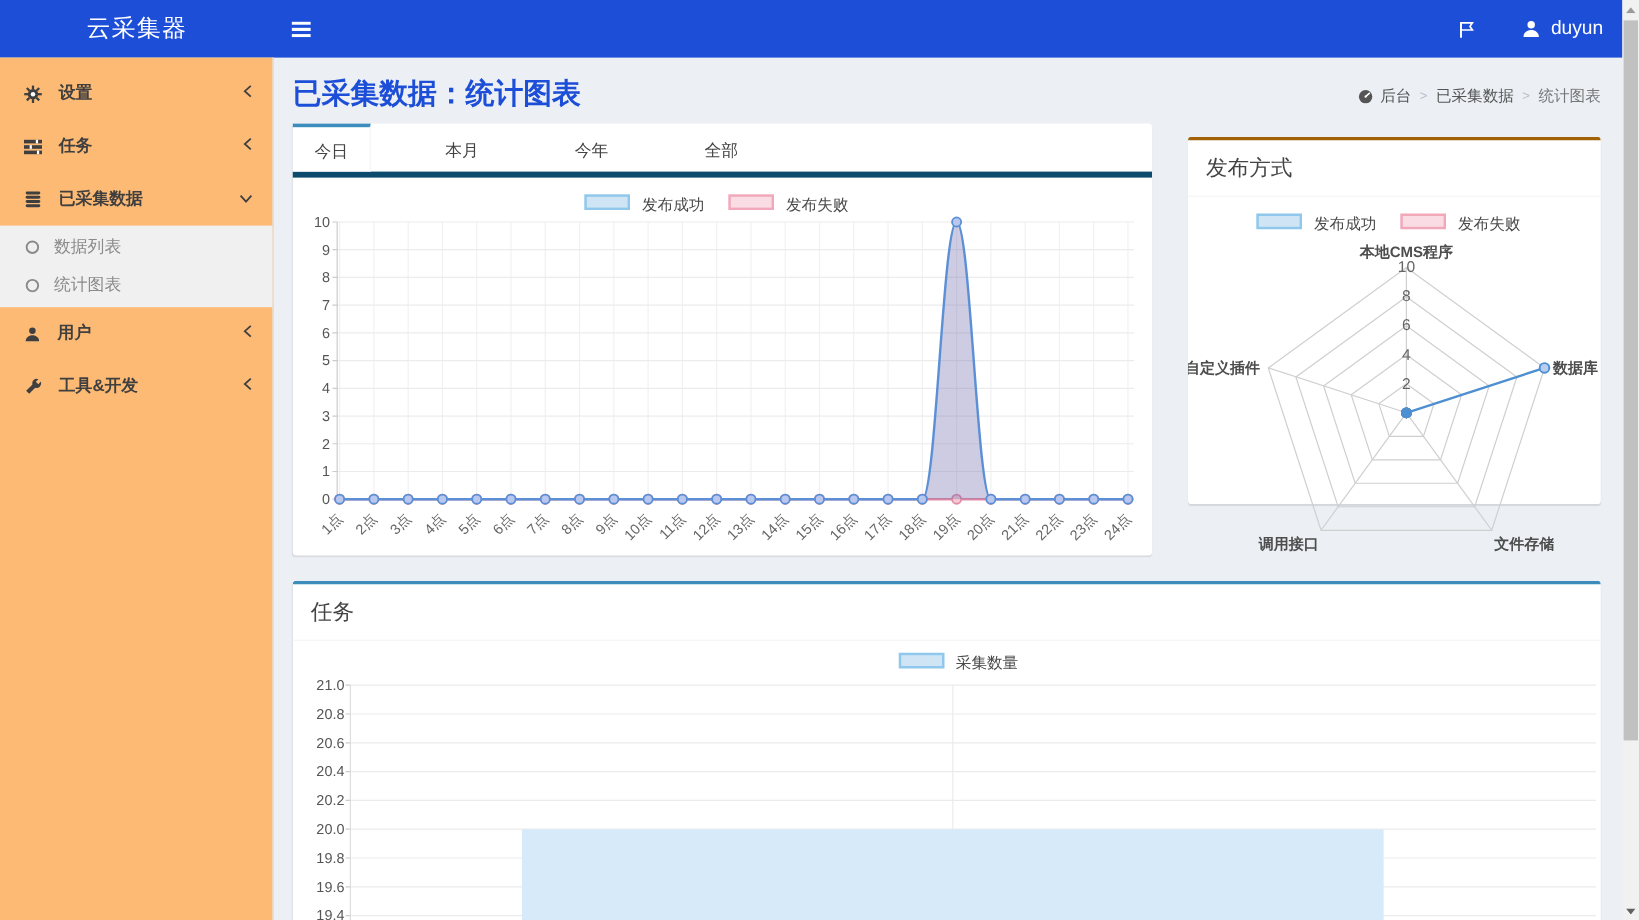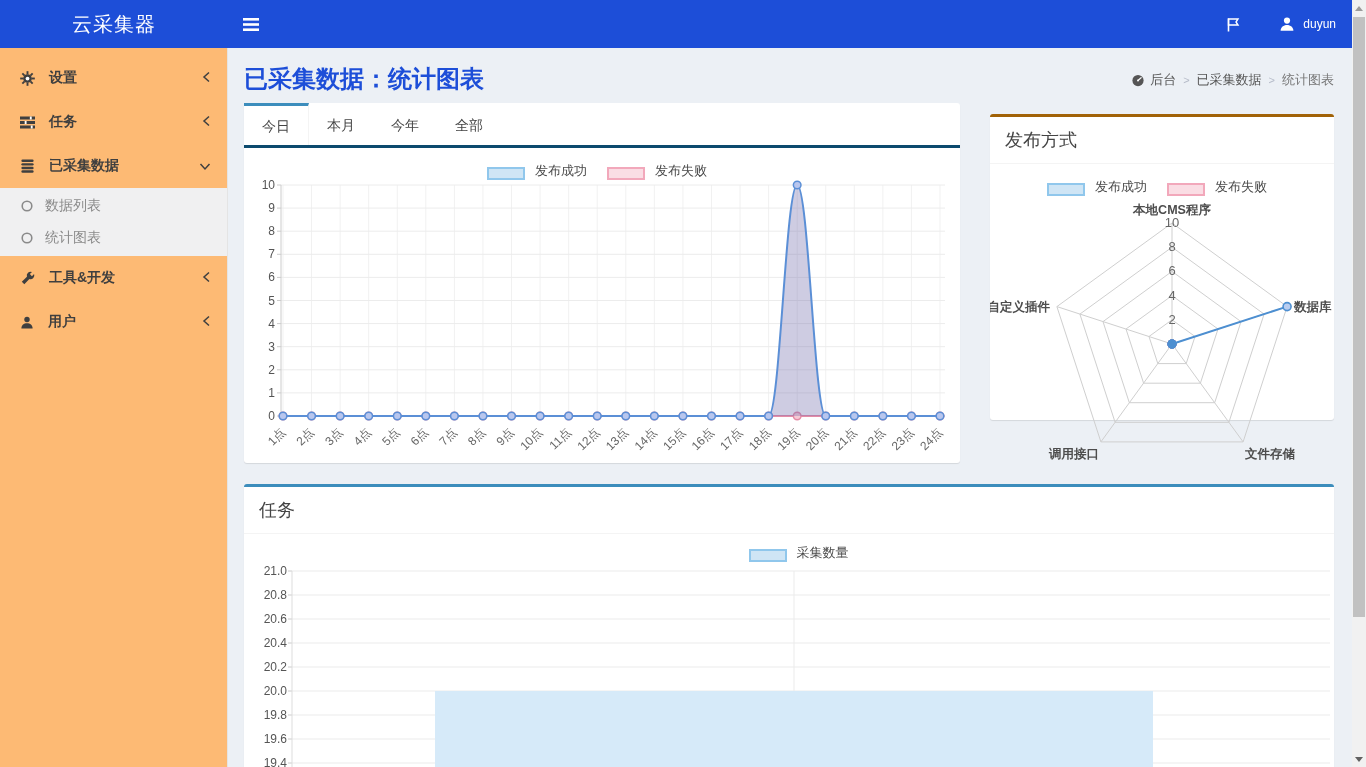--- a/index.html
+++ b/index.html
@@ -6,21 +6,21 @@
   html,body { width:1366px; height:767px; overflow:hidden; background:#ecf0f5;
               font-family:"Liberation Sans","DejaVu Sans",sans-serif; }
 
   
   .navbar { position:absolute; left:0; top:0; width:1352px; height:48px; background:#1d4ed8; }
   .brand { position:absolute; left:0; top:0; width:228px; height:48px; color:#fff;
            font-size:20px; line-height:48px; text-align:center; letter-spacing:1px; }
   .hamburger { position:absolute; left:228px; top:0; width:46px; height:48px;
                display:flex; align-items:center; justify-content:center; cursor:pointer; }
   .nav-right { position:absolute; right:10px; top:0; height:48px; display:flex; align-items:center; gap:26px; }
-  .nav-btn { display:flex; align-items:center; gap:8px; color:#fff; font-size:12px; height:48px; padding:0 6px; cursor:pointer; }
+  .nav-btn { display:flex; align-items:center; gap:8px; color:#fff; font-size:16px; height:48px; padding:0 6px; cursor:pointer; }
 
   
   .sidebar { position:absolute; left:0; top:48px; width:228px; height:719px; background:#fdba74;
              border-right:1px solid #e4e4e4; padding-top:8px; }
   .side-item { position:relative; height:44px; display:flex; align-items:center; padding-left:20px; cursor:pointer; }
   .side-item .lbl { margin-left:14px; font-size:14px; font-weight:bold; color:#3f3f3f; }
   .side-item .chev { position:absolute; right:16px; top:50%; transform:translateY(-50%); }
   .submenu { background:#f0f0f1; padding:2px 0; }
   .sub-item { height:32px; display:flex; align-items:center; padding-left:21px; cursor:pointer; }
   .sub-item .lbl { margin-left:12px; font-size:14px; color:#8a8a8a; }
@@ -32,28 +32,28 @@
   .breadcrumb .bc-link { color:#555; text-decoration:none; display:flex; align-items:center; gap:5px; cursor:pointer; }
   .breadcrumb .sep { color:#b5bbc8; font-size:11px; }
   .breadcrumb .bc-last { color:#777; }
 
   
   .panel { position:absolute; background:#fff; border-radius:3px; box-shadow:0 1px 1px rgba(0,0,0,.1); }
   #panel-daily  { left:244px; top:103px; width:716px; height:360px; }
   #panel-radar  { left:990px; top:114px; width:344px; height:306px; border-top:3px solid #a16207; }
   #panel-tasks  { left:244px; top:484px; width:1090px; height:300px; border-top:3px solid #3c8dbc; }
 
-  .tabs { height:45px; display:flex; border-bottom:3px solid #0c4a6e; }
+  .tabs { height:45px; display:flex; border-bottom:5px solid #0c4a6e;gap:44px; }
   .tab { min-width:60px; padding:0 18px; text-align:center; line-height:44px; font-size:14px; color:#444; cursor:pointer; }
   .tab.active { border-top:3px solid #3c8dbc; border-right:1px solid #f4f4f4; line-height:41px; background:#fff; }
 
   .panel-title-row { padding:11px 15px; border-bottom:1px solid #f4f4f4; }
   .panel-title { font-size:18px; font-weight:normal; color:#444; }
 
-  .legend-row { display:flex; justify-content:center; align-items:flex-end; gap:10px; margin-top:14px; }
+  .legend-row { display:flex; justify-content:center; align-items:flex-start; gap:10px; margin-top:14px; }
   .sw { width:38px; height:13px; border:2px solid; }
   .legend-lbl { font-size:13px; color:#4a4a4a; margin-right:10px; }
 
   svg text { font-family:"Liberation Sans","DejaVu Sans",sans-serif; }
 
   
   .scrollbar { position:absolute; right:0; top:0; width:14px; height:767px; background:#f1f1f1; }
   .sb-arrow { position:absolute; left:0; width:14px; height:16px; display:flex; align-items:center; justify-content:center; cursor:pointer; }
   .sb-thumb { position:absolute; left:1px; top:17px; width:12px; height:600px; background:#c1c1c1; cursor:pointer; }
 </style>
@@ -159,37 +159,37 @@
     </div>
     <div class="sub-item">
       <svg width="12" height="12" viewBox="0 0 12 12">
         <circle cx="6" cy="6" r="4.8" stroke="#8a8a8a" stroke-width="1.6" fill="none"></circle>
       </svg>
       <span class="lbl">统计图表</span>
     </div>
   </div>
 
   <div class="side-item">
-    <svg width="15" height="15" viewBox="0 0 16 16">
-      <path d="M15 3.2a4.1 4.1 0 0 1-5 5.4l-5.4 5.5-2.7-2.7 5.5-5.4A4.1 4.1 0 0 1 12.8 1l-2.3 2.3 2.2 2.2z" fill="#3f3f3f"></path>
-    </svg>
-    <span class="lbl">工具&amp;开发</span>
+    <svg width="14" height="15" viewBox="0 0 16 16">
+      <circle cx="8" cy="4.6" r="3.1" fill="#3f3f3f"></circle>
+      <path d="M1.6 14.8c0-3.7 2.9-5.9 6.4-5.9s6.4 2.2 6.4 5.9z" fill="#3f3f3f"></path>
+    </svg>
+    <span class="lbl">用户</span>
     <span class="chev">
       <svg width="9" height="12" viewBox="0 0 9 12">
           <path d="M7 1.5 2 6l5 4.5" stroke="#3f3f3f" stroke-width="1.5" fill="none"></path>
         </svg>
     </span>
   </div>
 
   <div class="side-item">
-    <svg width="14" height="15" viewBox="0 0 16 16">
-      <circle cx="8" cy="4.6" r="3.1" fill="#3f3f3f"></circle>
-      <path d="M1.6 14.8c0-3.7 2.9-5.9 6.4-5.9s6.4 2.2 6.4 5.9z" fill="#3f3f3f"></path>
-    </svg>
-    <span class="lbl">用户</span>
+    <svg width="15" height="15" viewBox="0 0 16 16">
+      <path d="M15 3.2a4.1 4.1 0 0 1-5 5.4l-5.4 5.5-2.7-2.7 5.5-5.4A4.1 4.1 0 0 1 12.8 1l-2.3 2.3 2.2 2.2z" fill="#3f3f3f"></path>
+    </svg>
+    <span class="lbl">工具&amp;开发</span>
     <span class="chev">
       <svg width="9" height="12" viewBox="0 0 9 12">
           <path d="M7 1.5 2 6l5 4.5" stroke="#3f3f3f" stroke-width="1.5" fill="none"></path>
         </svg>
     </span>
   </div>
 </div>
 
 <div class="page-head">
   <h1 class="page-title">已采集数据：统计图表</h1>

